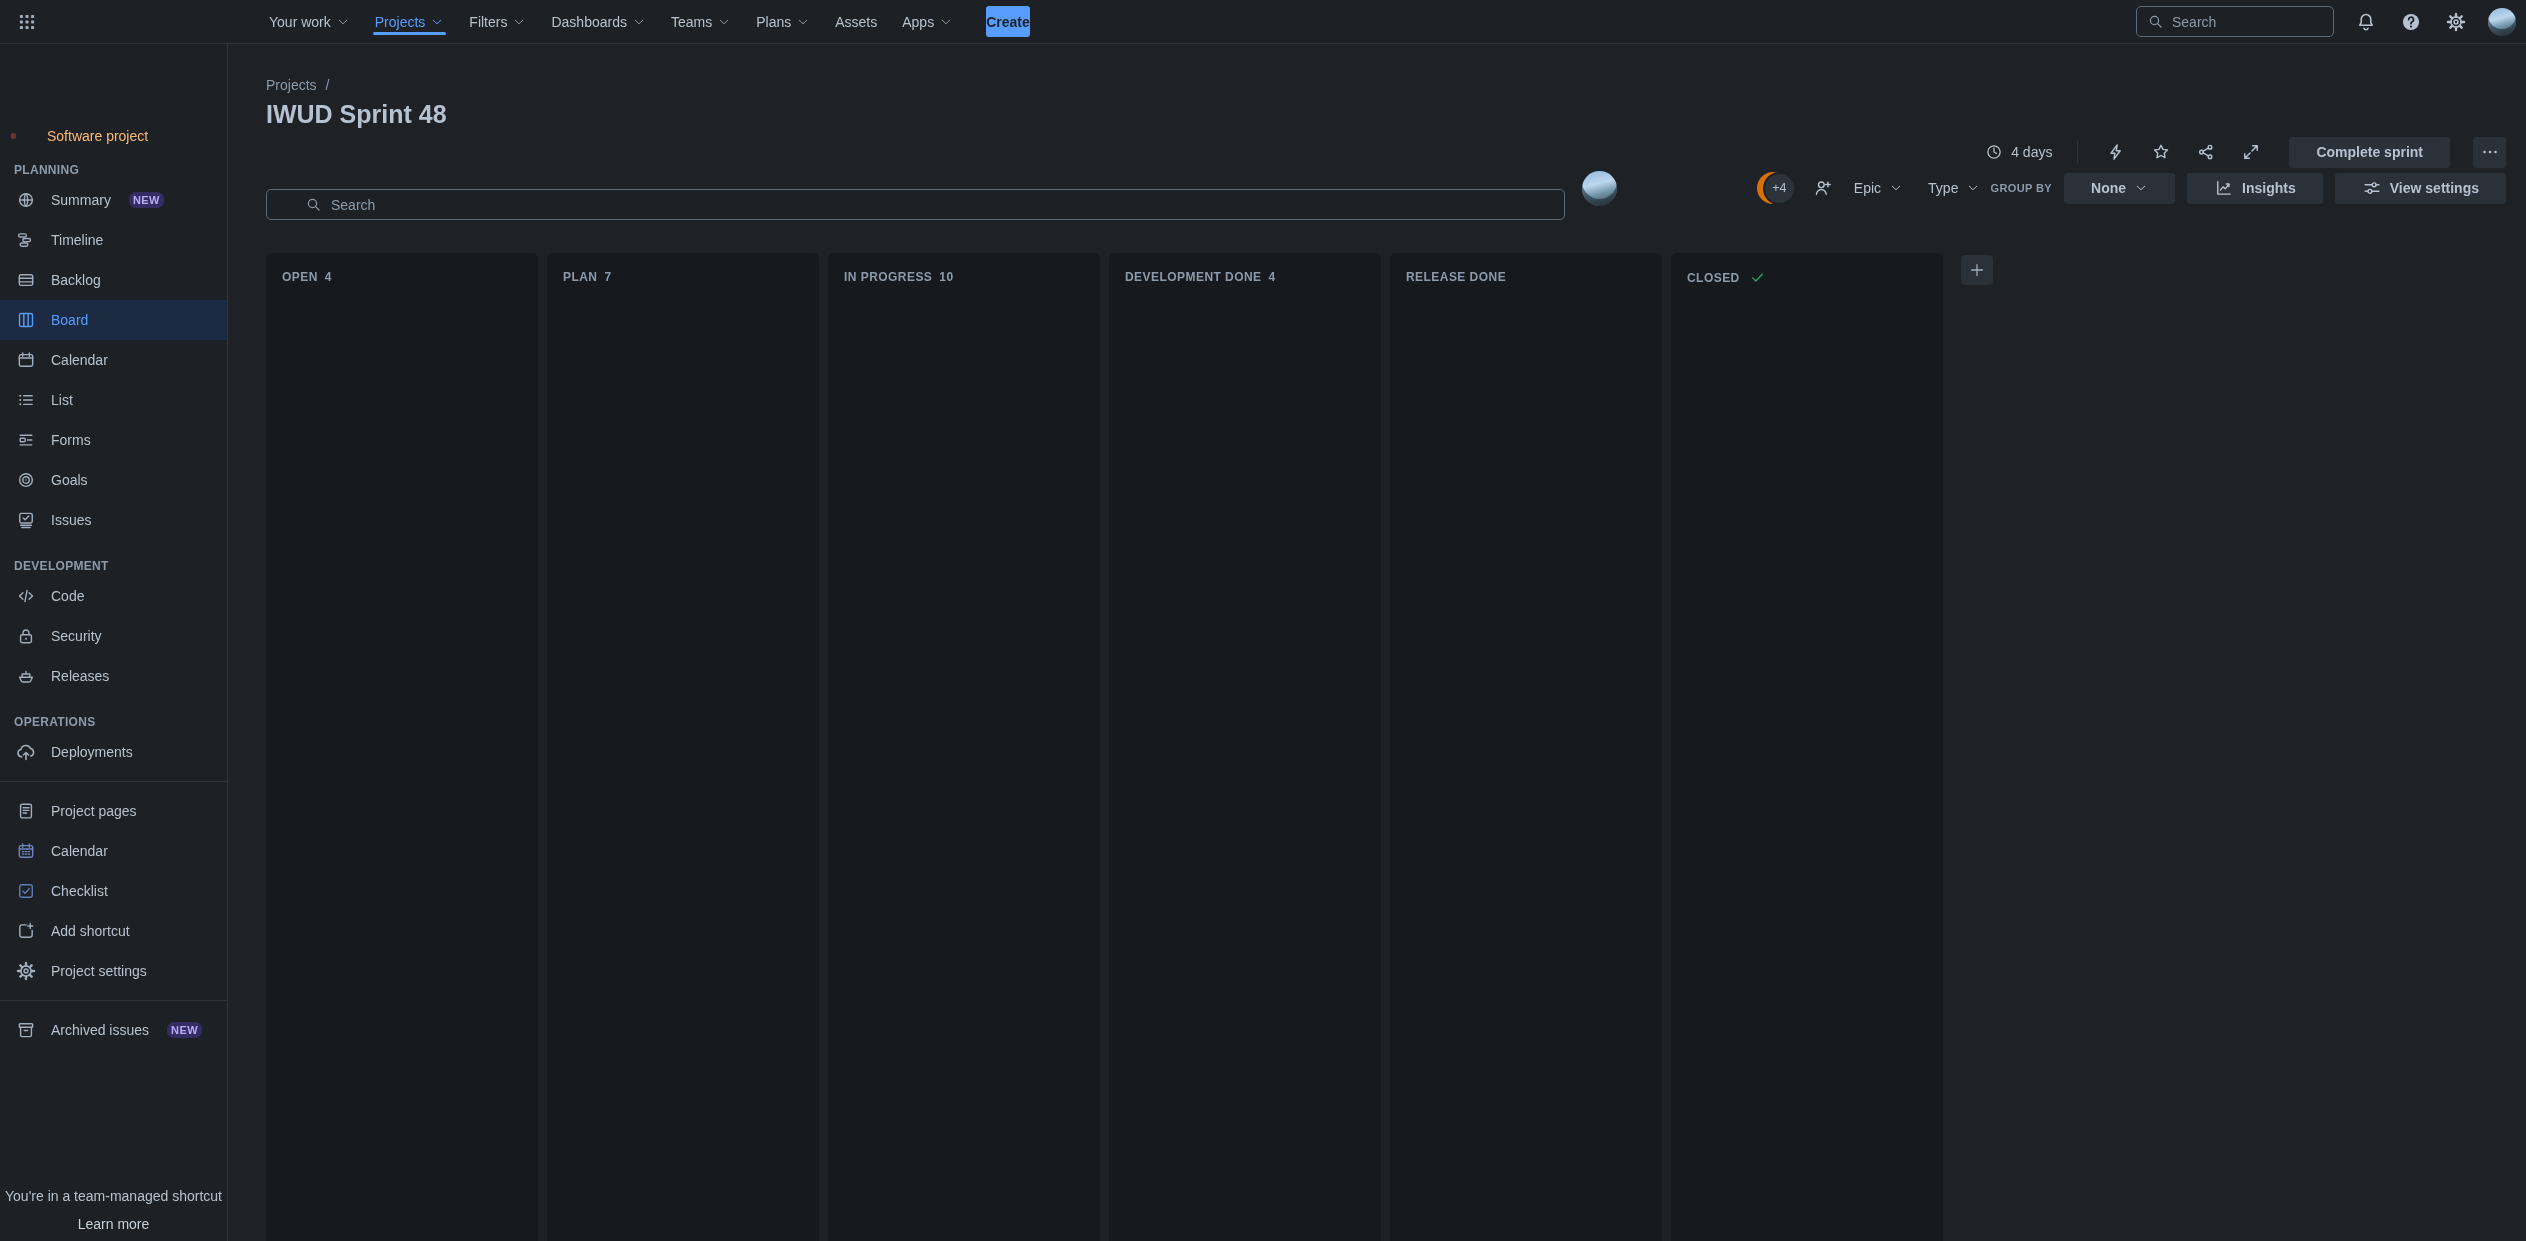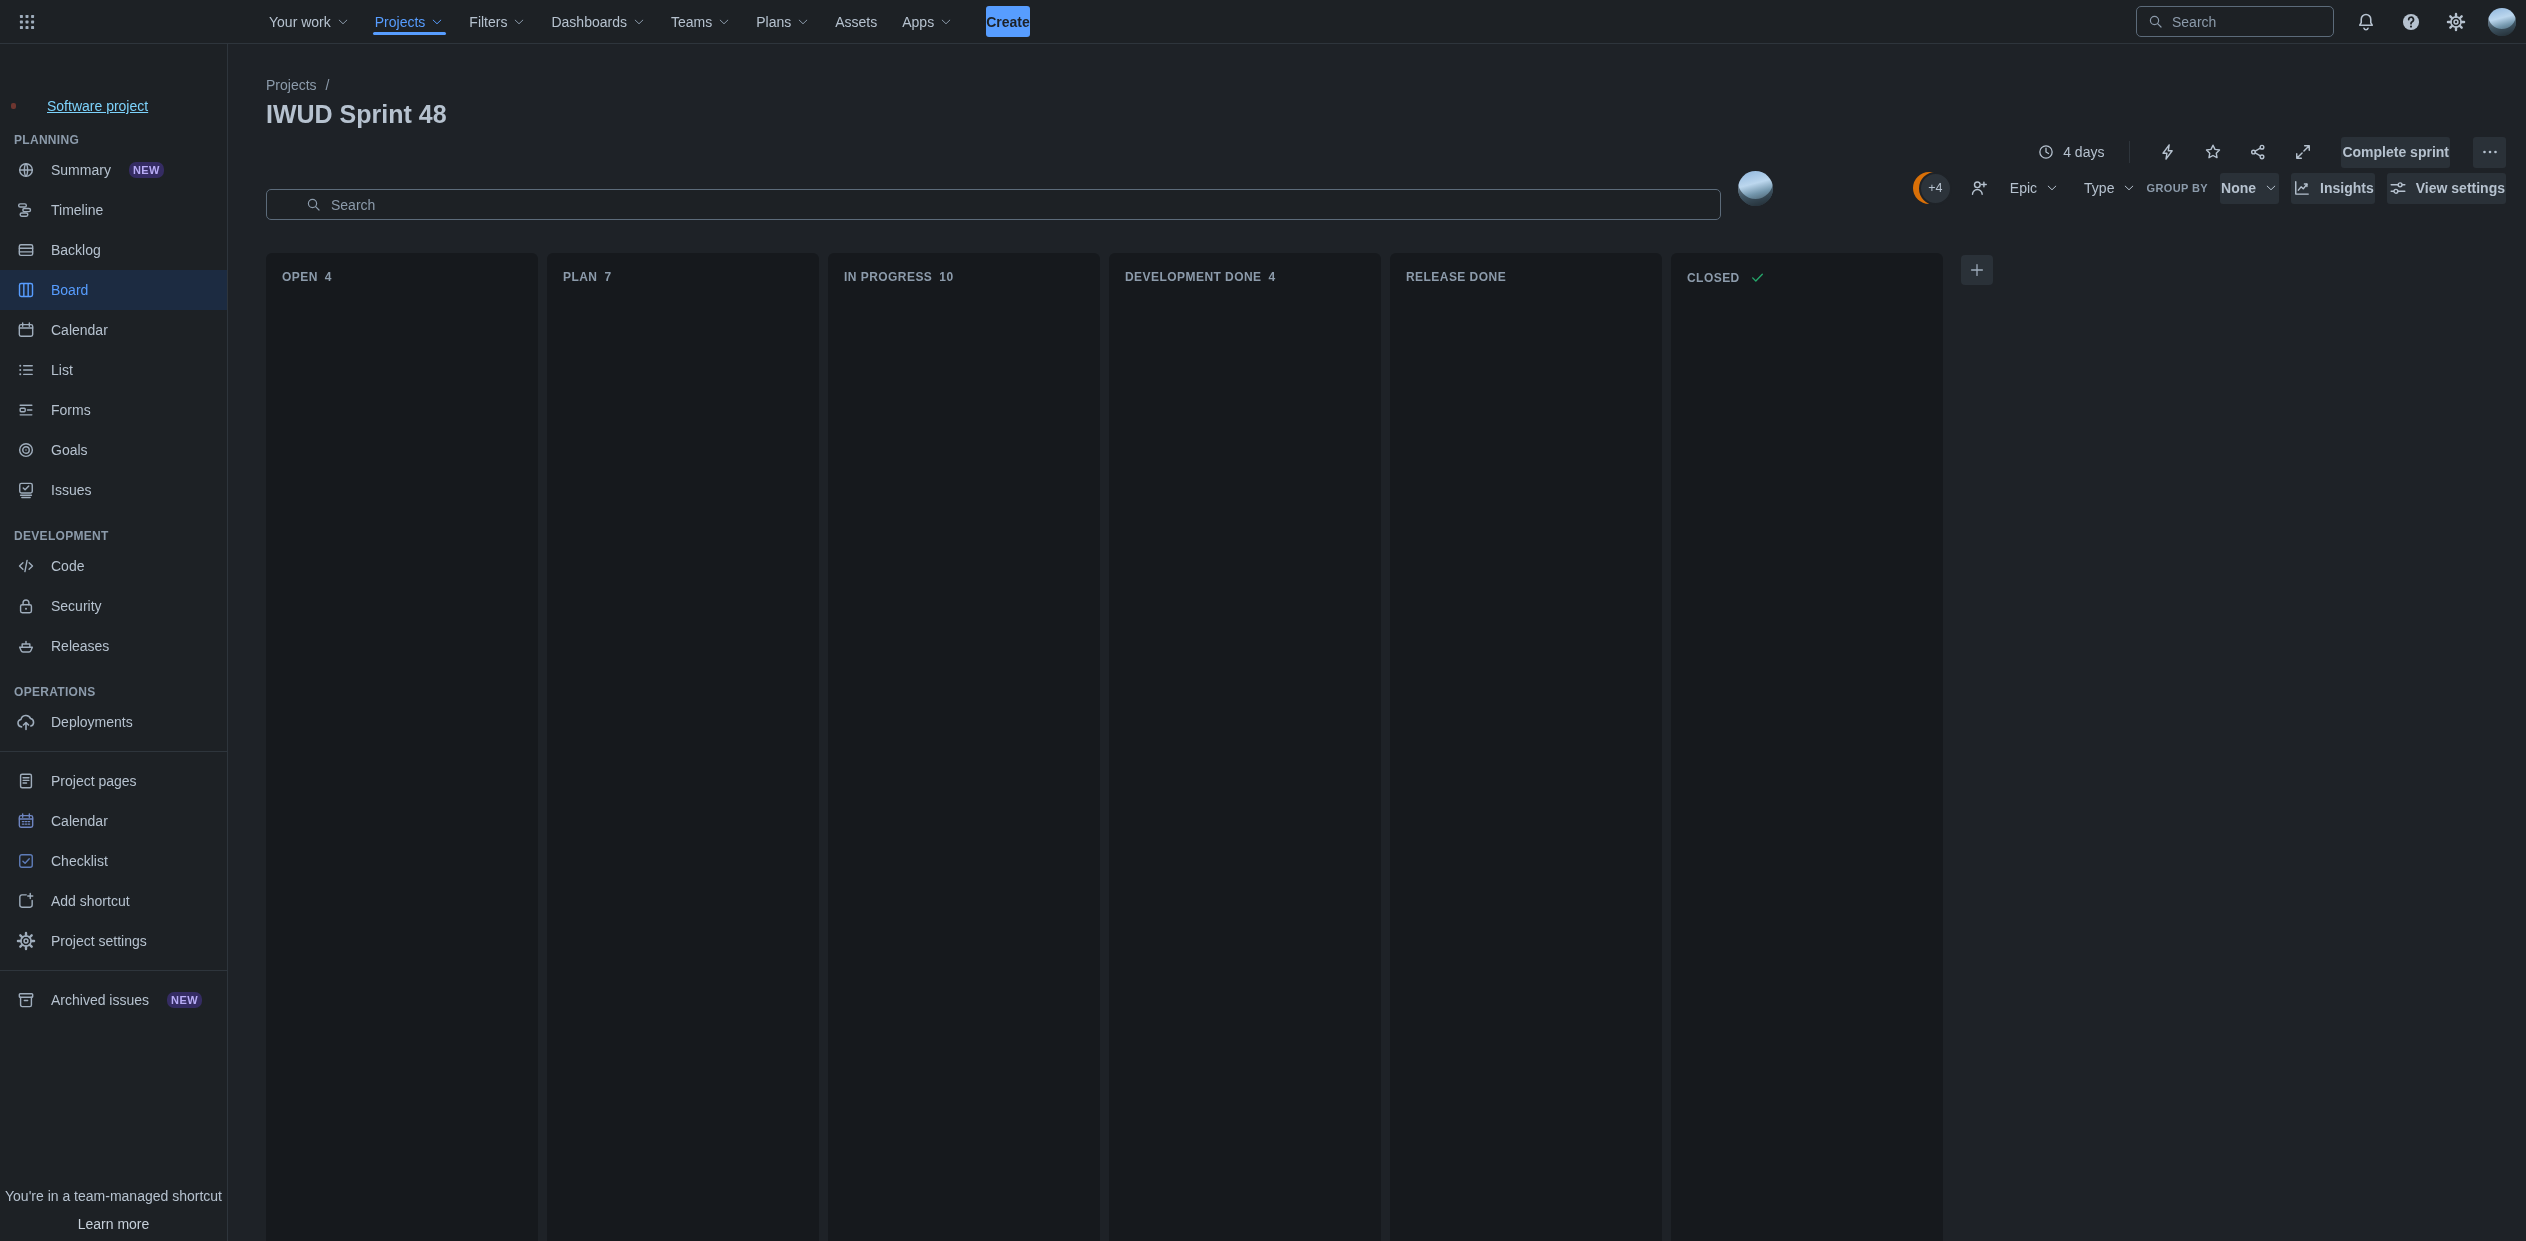--- a/index.html
+++ b/index.html
@@ -39,21 +39,21 @@
     background: linear-gradient(165deg, #8fb6dd 0%, #bcd7ee 38%, #7295ab 62%, #2e3a41 100%);
     box-shadow: inset 0 -7px 0 rgba(20,30,36,.55); }
   .avatar.small { width: 28px; height: 28px; }
 
   
   .shell { display: flex; height: calc(100% - 44px); }
 
   
   .sidebar { width: 228px; flex-shrink: 0; background: #1D2125; border-right: 1px solid #2E353C;
     position: relative; overflow: hidden; }
-  .project-header { margin: 54px 0 14px; padding-left: 47px; color: #7dd3fc; position: relative; text-decoration: underline; }
+  .project-header { margin: 84px 0 14px; padding-left: 47px; color: #fdba74; position: relative; }
   .project-avatar-dot { position: absolute; left: 11px; top: 5px; width: 5px; height: 6px;
     border-radius: 2px; background: #6E3630; }
   .section-title { padding: 0 14px; margin: 19px 0 3px; font-size: 12px; font-weight: 700;
     color: #8C9BAB; letter-spacing: 0.3px; }
   .side-item { height: 40px; display: flex; align-items: center; gap: 13px; padding: 0 14px;
     color: #B6C2CF; cursor: pointer; }
   .side-item .icon { width: 24px; height: 24px; color: #9FADBC; }
   .side-item.selected { background: #1C2B41; color: #579DFF; }
   .side-item.selected .icon { color: #579DFF; }
   .icon-calendar-app { color: #6E85C1 !important; }
@@ -71,21 +71,21 @@
   .main-header { padding: 33px 20px 0 38px; }
   .breadcrumb { font-size: 14px; color: #8C9BAB; display: flex; gap: 9px; }
   .breadcrumb .crumb { cursor: pointer; }
   .page-title { margin-top: 6px; font-size: 25px; line-height: 30px; font-weight: 700; color: #B6C2CF; }
   .header-actions { position: absolute; top: 92px; right: 20px; display: flex; align-items: center; gap: 13px; }
   .days { display: flex; align-items: center; gap: 8px; color: #B6C2CF; margin-right: 12px; }
   .days .icon { color: #B6C2CF; }
   .vdiv { width: 1px; height: 22px; background: #2E353C; margin-right: 9px; }
   .icon-btn { width: 32px; height: 32px; display: grid; place-items: center; color: #B6C2CF;
     border-radius: 3px; cursor: pointer; }
-  .btn { height: 31px; padding: 0 1px; background: #2A3138; color: #B6C2CF; font-size: 14px;
+  .btn { height: 31px; padding: 0 27px; background: #2A3138; color: #B6C2CF; font-size: 14px;
     font-weight: 500; border: none; border-radius: 3px; display: inline-flex; align-items: center;
     gap: 8px; font-family: inherit; cursor: pointer; white-space: nowrap; }
   .complete-btn { margin-left: 9px; font-weight: 600; }
   .more-btn { margin-left: 10px; width: 33px; padding: 0; justify-content: center; }
 
   
   .toolbar { display: flex; align-items: center; margin-top: 27px; padding: 0 20px 0 38px; }
   .searchbox.board { width: 186px; }
   .toolbar-avatar { width: 35px; height: 35px; margin-left: 17px; }
   .avatar-stack { margin-left: 140px; display: flex; align-items: center; }

